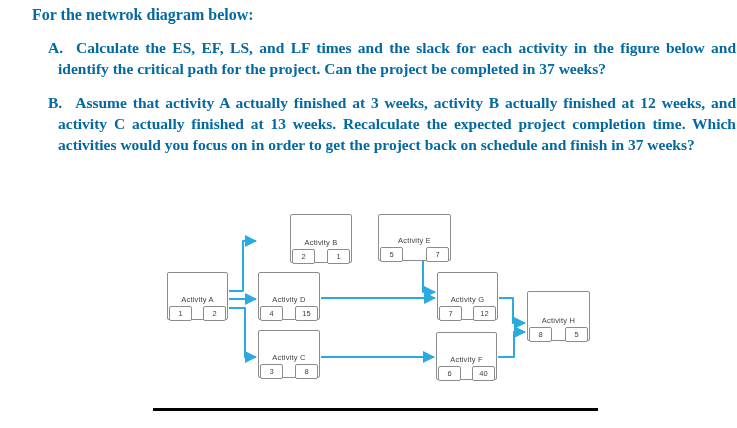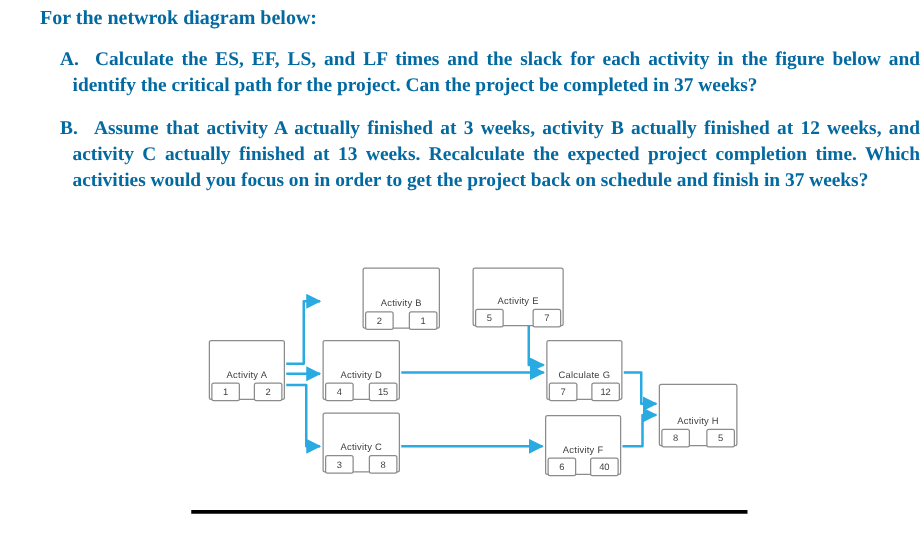--- a/index.html
+++ b/index.html
@@ -94,31 +94,31 @@
     <div class="nbox right">8</div>
   </div>
 
   <div class="node" style="left:347px;top:214px;width:73px;height:47px;margin-left:31px;">
     <div class="node-label">Activity E</div>
     <div class="nbox left">5</div>
     <div class="nbox right">7</div>
   </div>
 
   <div class="node" style="left:437px;top:272px;width:61px;height:48px;">
-    <div class="node-label">Calculate G</div>
+    <div class="node-label">Activity G</div>
     <div class="nbox left">7</div>
     <div class="nbox right">12</div>
   </div>
 
   <div class="node" style="left:436px;top:332px;width:61px;height:48px;">
     <div class="node-label">Activity F</div>
     <div class="nbox left">6</div>
     <div class="nbox right">40</div>
   </div>
 
-  <div class="node" style="left:527px;top:307px;width:63px;height:50px;">
+  <div class="node" style="left:527px;top:291px;width:63px;height:50px;">
     <div class="node-label">Activity H</div>
     <div class="nbox left">8</div>
     <div class="nbox right">5</div>
   </div>
 </div>
 
 <div class="bottom-rule"></div>
 
 </body></html>

